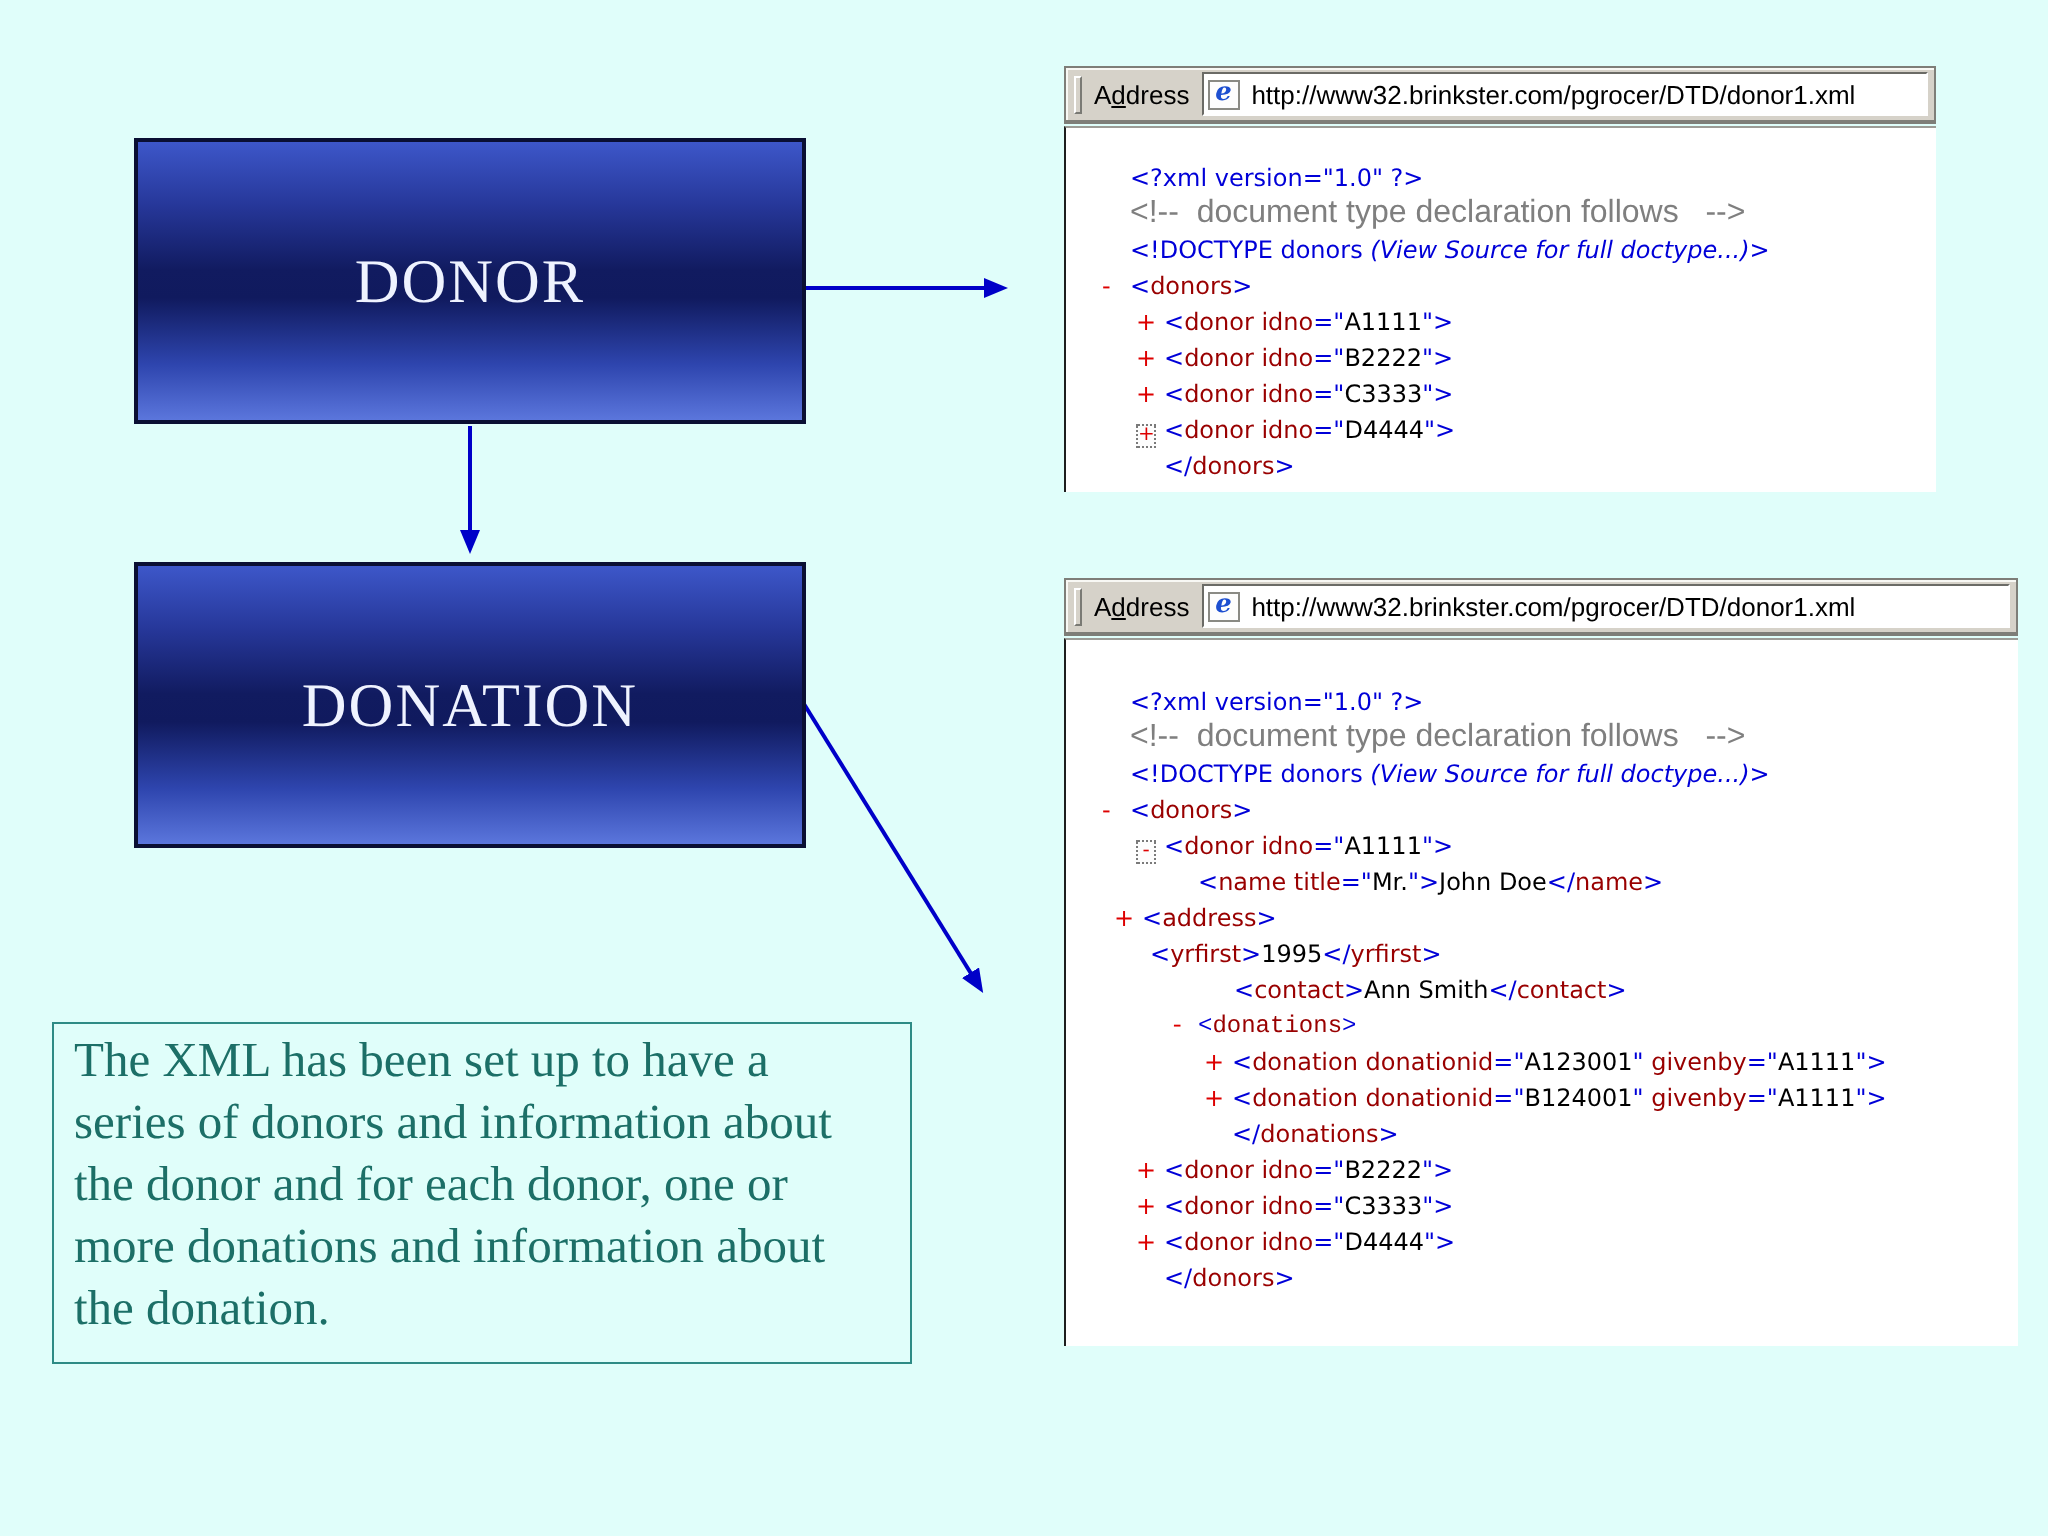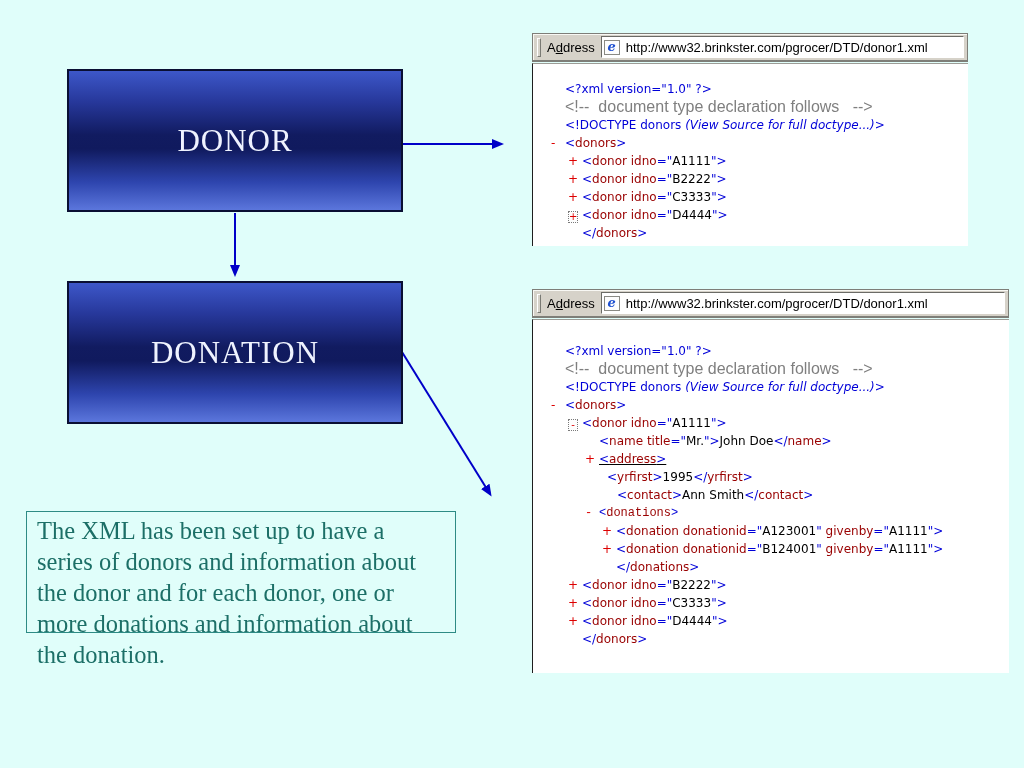--- a/index.html
+++ b/index.html
@@ -18,21 +18,21 @@
   .flowbox .lbl{color:#EFF3FF;font-family:"Liberation Serif",serif;font-size:31px;letter-spacing:1px;}
   .box-donor{left:67px;top:69px;}
   .box-donation{left:67px;top:281px;}
 
   
   .connectors{position:absolute;left:0;top:0;width:1024px;height:768px;pointer-events:none;}
   .connectors line{stroke:var(--arrow);stroke-width:2;}
   .connectors .ah{fill:var(--arrow);}
 
   
-  .note{position:absolute;left:26px;top:511px;width:430px;height:122px;border:1px solid var(--note_border);
+  .note{position:absolute;left:26px;top:511px;width:430px;height:171px;border:1px solid var(--note_border);
     padding:3px 10px 0 10px;color:var(--note_text);font-family:"Liberation Serif",serif;
     font-size:24.5px;line-height:31px;}
 
   
   .window{position:absolute;left:532px;}
   .win1{top:33px;width:436px;}
   .win2{top:289px;width:477px;}
   .addrbar{height:29px;background:#D6D2C9;border:1px solid #7E7E78;border-bottom-width:2px;
     box-shadow:inset 1px 1px 0 #F8F8F4;display:flex;align-items:center;padding:0 3px 0 4px;}
   .grip{width:4px;height:19px;background:#D6D2C9;border-top:1px solid #FFF;border-left:1px solid #FFF;
@@ -118,22 +118,22 @@
         <span class="addr-url">http://www32.brinkster.com/pgrocer/DTD/donor1.xml</span>
       </span>
     </div>
     <div class="content">
         <div class="xline" style="padding-left: 18px;"><span class="mk"></span><span class="s-b">&lt;?xml version="1.0" ?&gt;</span></div>
         <div class="xline" style="padding-left: 18px;"><span class="mk"></span><span class="s-g">&lt;!--  document type declaration follows   --&gt;</span></div>
         <div class="xline" style="padding-left: 18px;"><span class="mk"></span><span class="s-b">&lt;!DOCTYPE donors </span><span class="s-bi">(View Source for full doctype...)</span><span class="s-b">&gt;</span></div>
         <div class="xline" style="padding-left: 18px;"><span class="mk">-</span><span class="s-b">&lt;</span><span class="s-m">donors</span><span class="s-b">&gt;</span></div>
         <div class="xline" style="padding-left: 35px;"><span class="mk mkbox">-</span><span class="s-b">&lt;</span><span class="s-m">donor idno</span><span class="s-b">="</span><span class="s-k">A1111</span><span class="s-b">"&gt;</span></div>
         <div class="xline" style="padding-left: 52px;"><span class="mk"></span><span class="s-b">&lt;</span><span class="s-m">name title</span><span class="s-b">="</span><span class="s-k">Mr.</span><span class="s-b">"&gt;</span><span class="s-k">John Doe</span><span class="s-b">&lt;/</span><span class="s-m">name</span><span class="s-b">&gt;</span></div>
-        <div class="xline" style="padding-left: 52px; text-decoration: underline;"><span class="mk">+</span><span class="s-b">&lt;</span><span class="s-m">address</span><span class="s-b">&gt;</span></div>
-        <div class="xline" style="padding-left: 60px;"><span class="mk"></span><span class="s-b">&lt;</span><span class="s-m">yrfirst</span><span class="s-b">&gt;</span><span class="s-k">1995</span><span class="s-b">&lt;/</span><span class="s-m">yrfirst</span><span class="s-b">&gt;</span></div>
+        <div class="xline" style="padding-left: 24px;"><span class="mk">+</span><span class="s-b">&lt;</span><span class="s-m">address</span><span class="s-b">&gt;</span></div>
+        <div class="xline" style="padding-left: 28px;"><span class="mk"></span><span class="s-b">&lt;</span><span class="s-m">yrfirst</span><span class="s-b">&gt;</span><span class="s-k">1995</span><span class="s-b">&lt;/</span><span class="s-m">yrfirst</span><span class="s-b">&gt;</span></div>
         <div class="xline" style="padding-left: 70px;"><span class="mk"></span><span class="s-b">&lt;</span><span class="s-m">contact</span><span class="s-b">&gt;</span><span class="s-k">Ann Smith</span><span class="s-b">&lt;/</span><span class="s-m">contact</span><span class="s-b">&gt;</span></div>
         <div class="xline" style="padding-left: 52px; font-family: Liberation Mono, monospace;"><span class="mk">-</span><span class="s-b">&lt;</span><span class="s-m">donations</span><span class="s-b">&gt;</span></div>
         <div class="xline" style="padding-left: 69px;"><span class="mk">+</span><span class="s-b">&lt;</span><span class="s-m">donation donationid</span><span class="s-b">="</span><span class="s-k">A123001</span><span class="s-b">" </span><span class="s-m">givenby</span><span class="s-b">="</span><span class="s-k">A1111</span><span class="s-b">"&gt;</span></div>
         <div class="xline" style="padding-left: 69px;"><span class="mk">+</span><span class="s-b">&lt;</span><span class="s-m">donation donationid</span><span class="s-b">="</span><span class="s-k">B124001</span><span class="s-b">" </span><span class="s-m">givenby</span><span class="s-b">="</span><span class="s-k">A1111</span><span class="s-b">"&gt;</span></div>
         <div class="xline" style="padding-left: 69px;"><span class="mk"></span><span class="s-b">&lt;/</span><span class="s-m">donations</span><span class="s-b">&gt;</span></div>
         <div class="xline" style="padding-left: 35px;"><span class="mk">+</span><span class="s-b">&lt;</span><span class="s-m">donor idno</span><span class="s-b">="</span><span class="s-k">B2222</span><span class="s-b">"&gt;</span></div>
         <div class="xline" style="padding-left: 35px;"><span class="mk">+</span><span class="s-b">&lt;</span><span class="s-m">donor idno</span><span class="s-b">="</span><span class="s-k">C3333</span><span class="s-b">"&gt;</span></div>
         <div class="xline" style="padding-left: 35px;"><span class="mk">+</span><span class="s-b">&lt;</span><span class="s-m">donor idno</span><span class="s-b">="</span><span class="s-k">D4444</span><span class="s-b">"&gt;</span></div>
         <div class="xline" style="padding-left: 35px;"><span class="mk"></span><span class="s-b">&lt;/</span><span class="s-m">donors</span><span class="s-b">&gt;</span></div>
       </div>

